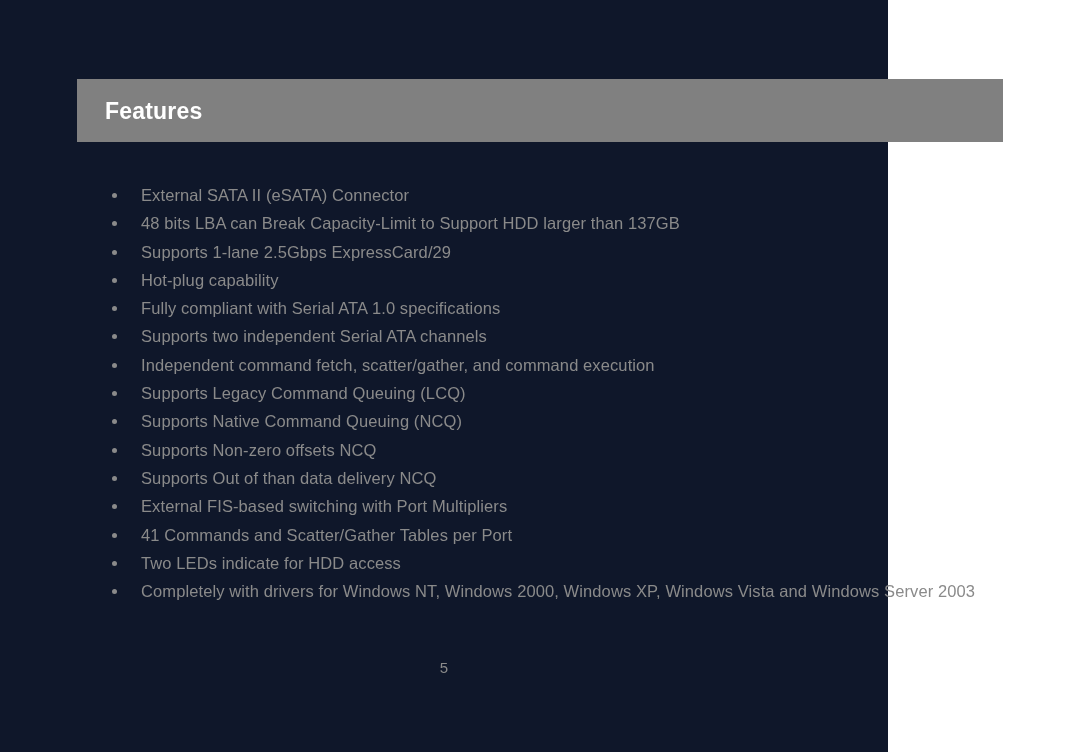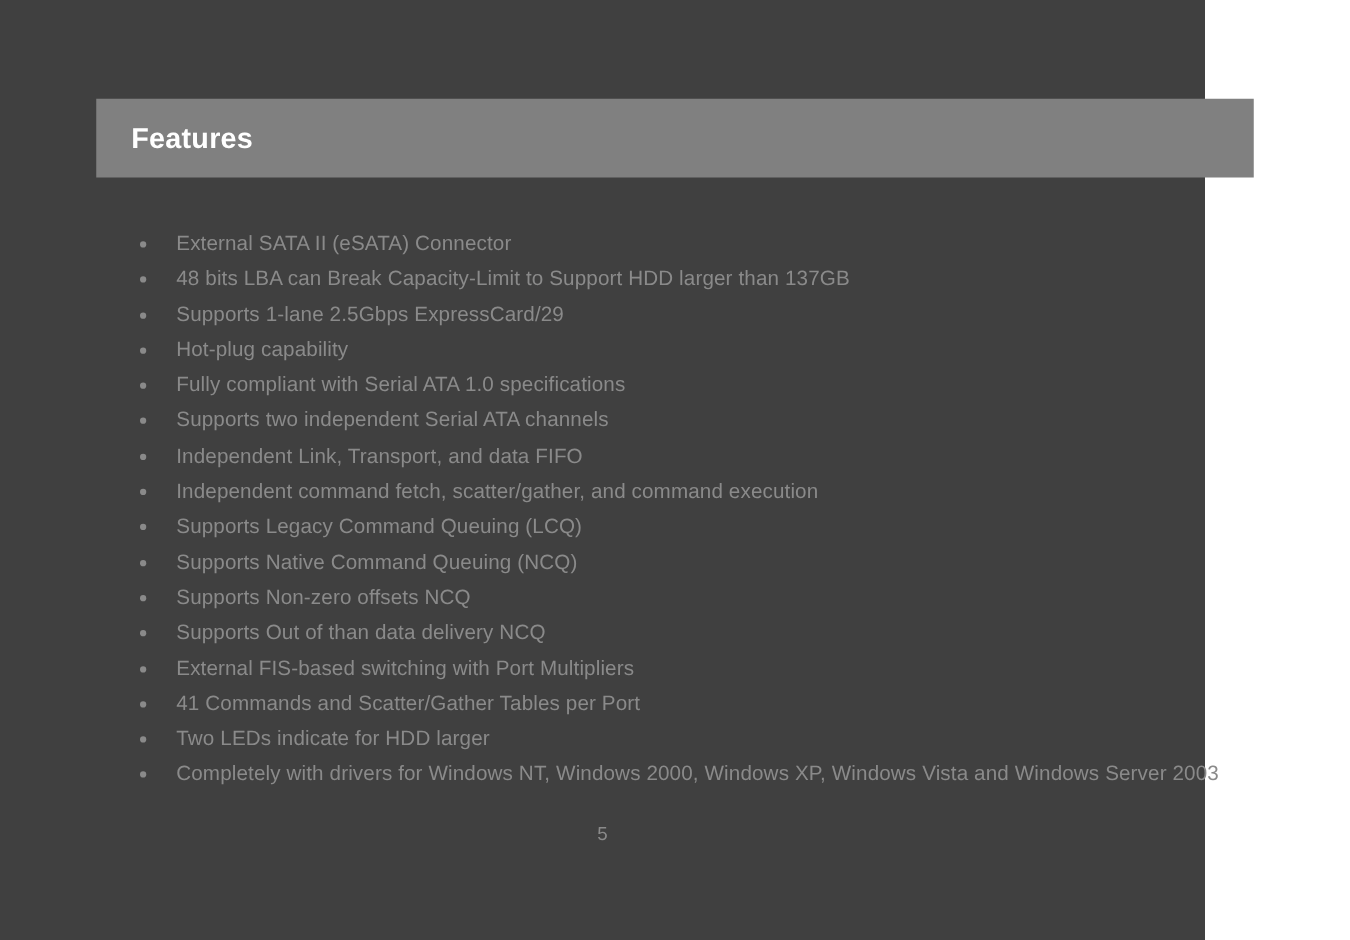--- a/index.html
+++ b/index.html
@@ -11,23 +11,23 @@
     width: 1080px;
     height: 752px;
     background: #ffffff;
     font-family: "Liberation Sans", sans-serif;
     -webkit-font-smoothing: antialiased;
     overflow: hidden;
   }
 
   .page {
     position: relative;
-    width: 964px;
+    width: 888px;
     height: 752px;
-    background: #404040;
+    background: #0f172a;
   }
 
   
   .section-header {
     position: absolute;
     left: 77px;
     top: 79px;
     width: 926px;
     height: 63px;
     background: #808080;
@@ -119,24 +119,20 @@
     <li class="feature-item">
       <span class="bullet"></span>
       <span class="text">Fully compliant with Serial ATA 1.0 specifications</span>
     </li>
     <li class="feature-item">
       <span class="bullet"></span>
       <span class="text">Supports two independent Serial ATA channels</span>
     </li>
     <li class="feature-item">
       <span class="bullet"></span>
-      <span class="text">Independent Link, Transport, and data FIFO</span>
-    </li>
-    <li class="feature-item">
-      <span class="bullet"></span>
       <span class="text">Independent command fetch, scatter/gather, and command execution</span>
     </li>
     <li class="feature-item">
       <span class="bullet"></span>
       <span class="text">Supports Legacy Command Queuing (LCQ)</span>
     </li>
     <li class="feature-item">
       <span class="bullet"></span>
       <span class="text">Supports Native Command Queuing (NCQ)</span>
     </li>
@@ -151,21 +147,21 @@
     <li class="feature-item">
       <span class="bullet"></span>
       <span class="text">External FIS-based switching with Port Multipliers</span>
     </li>
     <li class="feature-item">
       <span class="bullet"></span>
       <span class="text">41 Commands and Scatter/Gather Tables per Port</span>
     </li>
     <li class="feature-item">
       <span class="bullet"></span>
-      <span class="text">Two LEDs indicate for HDD larger</span>
+      <span class="text">Two LEDs indicate for HDD access</span>
     </li>
     <li class="feature-item">
       <span class="bullet"></span>
       <span class="text">Completely with drivers for Windows NT, Windows 2000, Windows XP, Windows Vista and Windows Server 2003</span>
     </li>
   </ul>
 
   <div class="page-number">5</div>
 
 </div>

